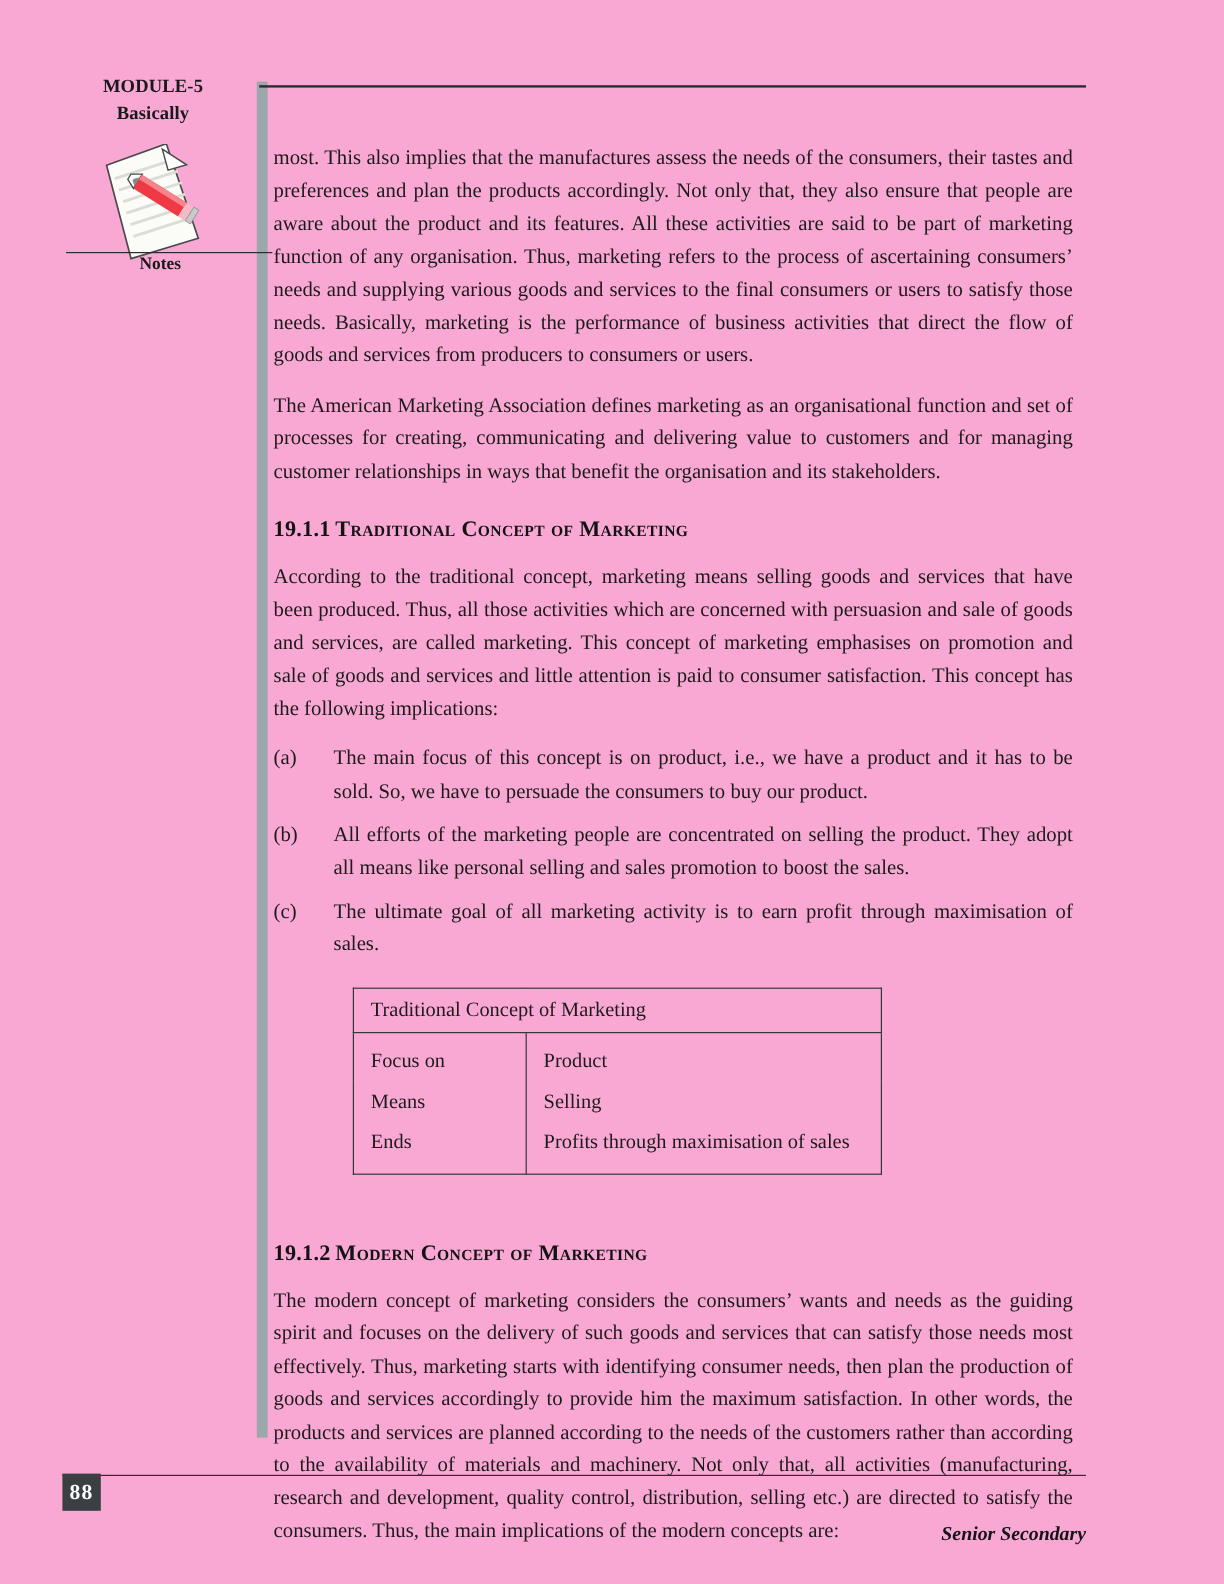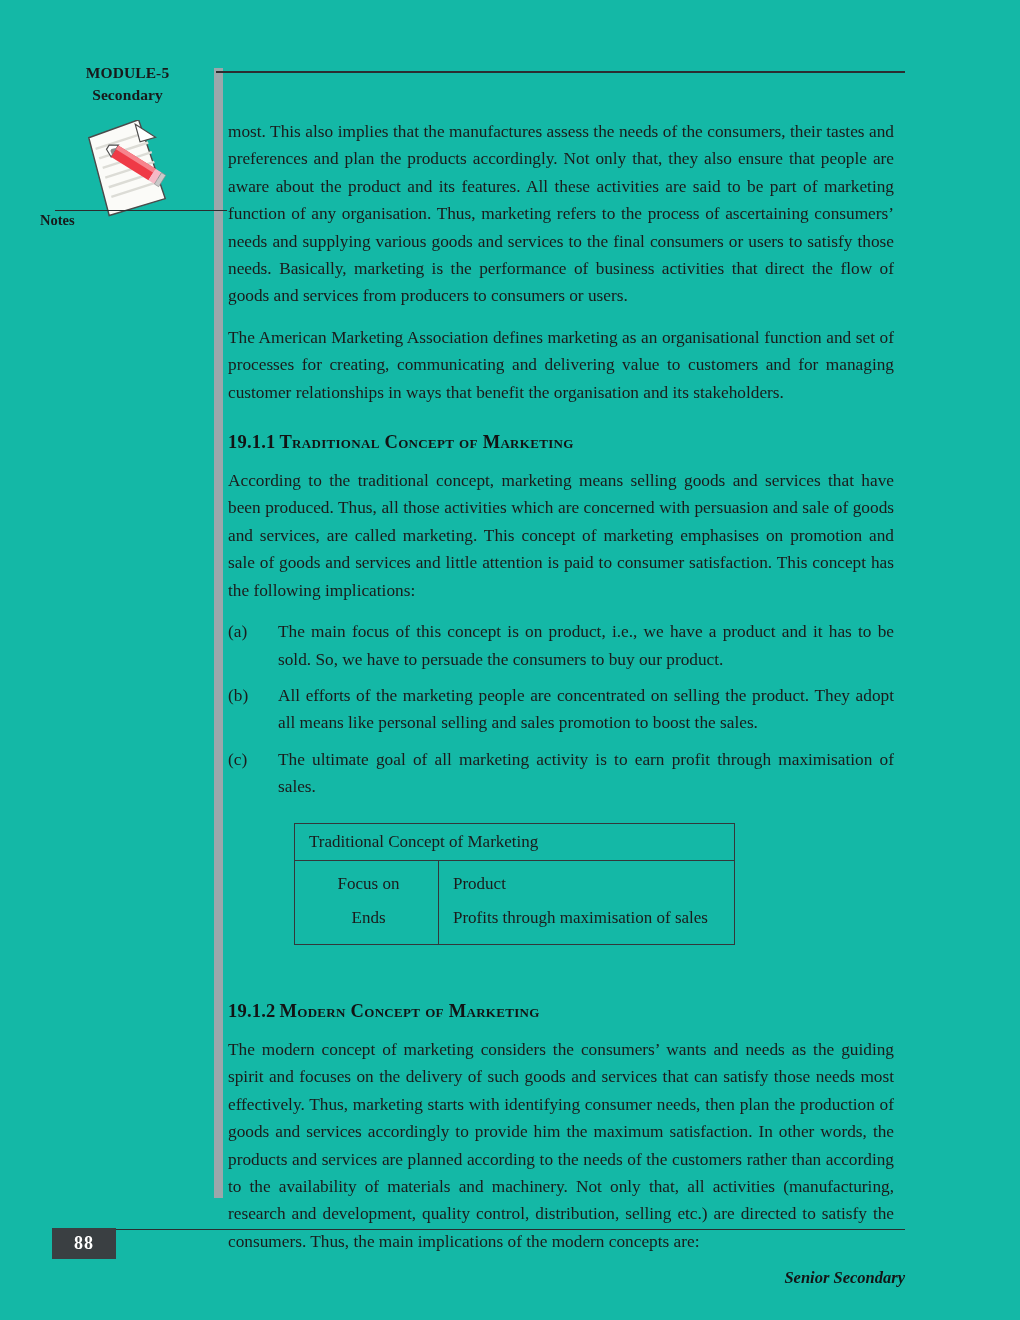--- a/index.html
+++ b/index.html
@@ -9,21 +9,21 @@
   }
   body {
     font-family: "Liberation Serif", "DejaVu Serif", serif;
     color: #1b1b1b;
   }
   .page {
     position: relative;
     width: 1020px;
     height: 1320px;
     overflow: hidden;
-    background: #14b8a6;
+    background: #f9a8d4;
   }
 
   
   .sidebar {
     position: absolute;
     left: 40px;
     top: 62px;
     width: 175px;
     text-align: center;
   }
@@ -47,21 +47,21 @@
     top: 148px;
     width: 172px;
     height: 0;
     border-top: 1.6px solid #2a2d2f;
   }
   .notes-caption {
     position: absolute;
     left: 0;
     top: 150px;
     width: 187px;
-    text-align: left;
+    text-align: center;
     font-size: 14.5px;
     font-weight: bold;
     color: #18191a;
   }
 
   
   .accent-bar {
     position: absolute;
     left: 214px;
     top: 68px;
@@ -149,36 +149,36 @@
   }
   table.concept td {
     border: 1.3px solid #33373a;
     padding: 7px 10px 7px 14px;
     vertical-align: middle;
     line-height: 1.42;
   }
   table.concept td.head {
     padding: 6px 10px 6px 14px;
   }
-  table.concept td.label { width: 119px; text-align: center; }
+  table.concept td.label { width: 119px; }
   table.concept tr.row td {
     border-top: none;
     border-bottom: none;
     padding-top: 5px;
     padding-bottom: 5px;
   }
   table.concept tr.row-first td { padding-top: 11px; }
   table.concept tr.row-last td  { padding-bottom: 14px; border-bottom: 1.3px solid #33373a; margin-left: 28px; }
 
   
   .page-number-box {
     position: absolute;
     left: 52px;
     top: 1228px;
-    width: 64px;
+    width: 32px;
     height: 31px;
     background: #3a3f42;
     color: #ffffff;
     font-size: 18px;
     font-weight: bold;
     display: flex;
     align-items: center;
     justify-content: center;
     letter-spacing: 1px;
   }
@@ -198,21 +198,21 @@
 
 <div class="page">
 
   <div class="accent-bar"></div>
 
   <div class="top-rule"></div>
 
   <div class="sidebar">
     <div class="module-label">
       <span>MODULE-5</span>
-      <span class="sub">Secondary</span>
+      <span class="sub">Basically</span>
     </div>
 
     <div class="notes-icon-wrap">
       <svg width="120" height="100" viewBox="0 0 120 100" style="position:absolute;left:28px;top:6px;">
 
         <polygon points="26,12 78,2 92,84 34,92" fill="#fbfbf8" stroke="#4a4a4a" stroke-width="1.4" transform="rotate(-9 60 48)"></polygon>
         <g stroke="#dcdcd6" stroke-width="2.4" transform="rotate(-9 60 48)">
           <line x1="31" y1="24" x2="82" y2="16"></line>
           <line x1="33" y1="34" x2="84" y2="26"></line>
           <line x1="35" y1="44" x2="86" y2="36"></line>
@@ -268,20 +268,24 @@
     <div class="table-wrap">
       <table class="concept">
         <tbody>
             <tr>
           <td class="head" colspan="2">Traditional Concept of Marketing</td>
         </tr>
         <tr class="row row-first">
           <td class="label">Focus on</td>
           <td class="value">Product</td>
         </tr>
+        <tr class="row">
+          <td class="label">Means</td>
+          <td class="value">Selling</td>
+        </tr>
         <tr class="row row-last">
           <td class="label">Ends</td>
           <td class="value">Profits through maximisation of sales</td>
         </tr>
       </tbody>
         </table>
     </div>
 
     <h3 class="section-head" style="margin-top:56px;">
       <span class="num">19.1.2</span><span class="title">Modern Concept of Marketing</span>

